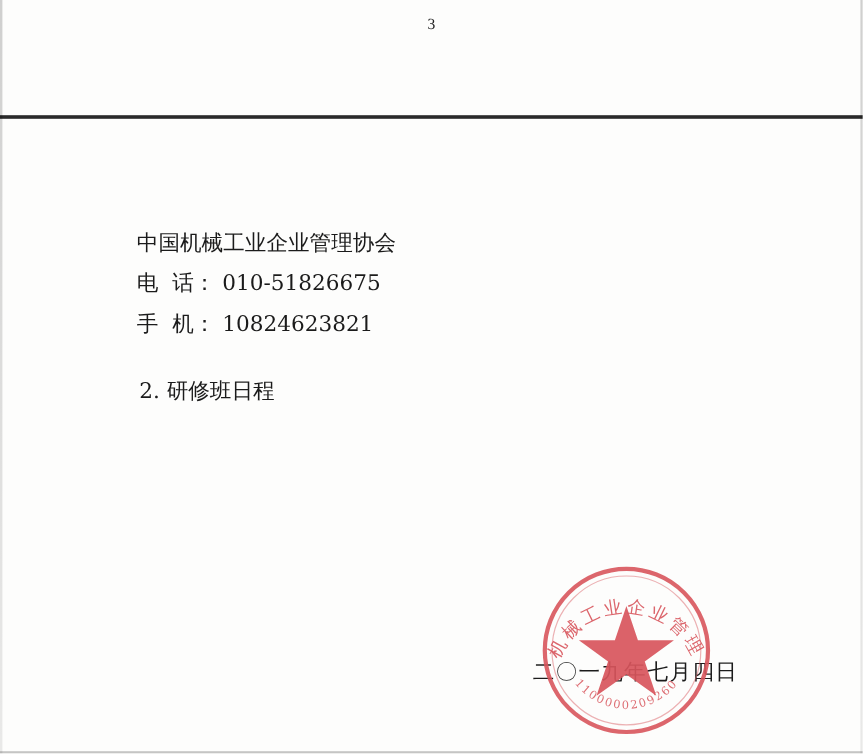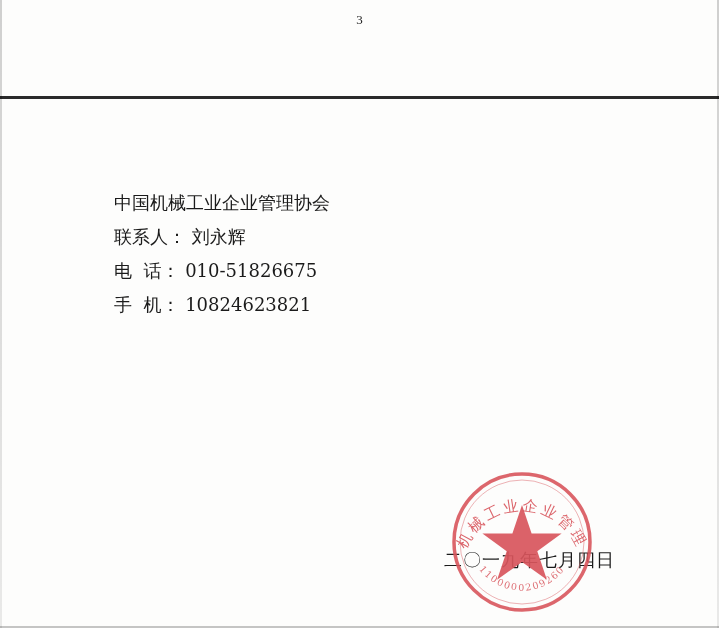--- a/index.html
+++ b/index.html
@@ -138,28 +138,28 @@
 
   <div class="header-rule"></div>
   <div class="edge-left"></div>
   <div class="edge-right"></div>
   <div class="edge-bottom"></div>
 
   <div class="body-block">
 
     <div class="contact-block">
       <div class="doc-line">中国机械工业企业管理协会</div>
-      <div class="doc-line">联系人： 刘永辉</div>
       <div class="doc-line">电  话： 010-51826675</div>
       <div class="doc-line">手  机： 10824623821</div>
     </div>
 
     <div class="spacer-lg"></div>
 
 
+    <div class="attach-item doc-line">2. 研修班日程</div>
   </div>
 
   <div class="date-line">二〇一九年七月四日</div>
 
   <div class="seal">
     <svg width="170" height="170" viewBox="0 0 170 170" xmlns="http://www.w3.org/2000/svg">
       <defs>
         <path id="sealArc" d="M 85,85 m -63,0 a 63,63 0 1,1 126,0" fill="none"></path>
         <path id="sealArcTop" d="M 28,95 A 60,60 0 0 1 142,95" fill="none"></path>
         <path id="sealArcBottom" d="M 32,90 A 54,54 0 0 0 138,90" fill="none"></path>

